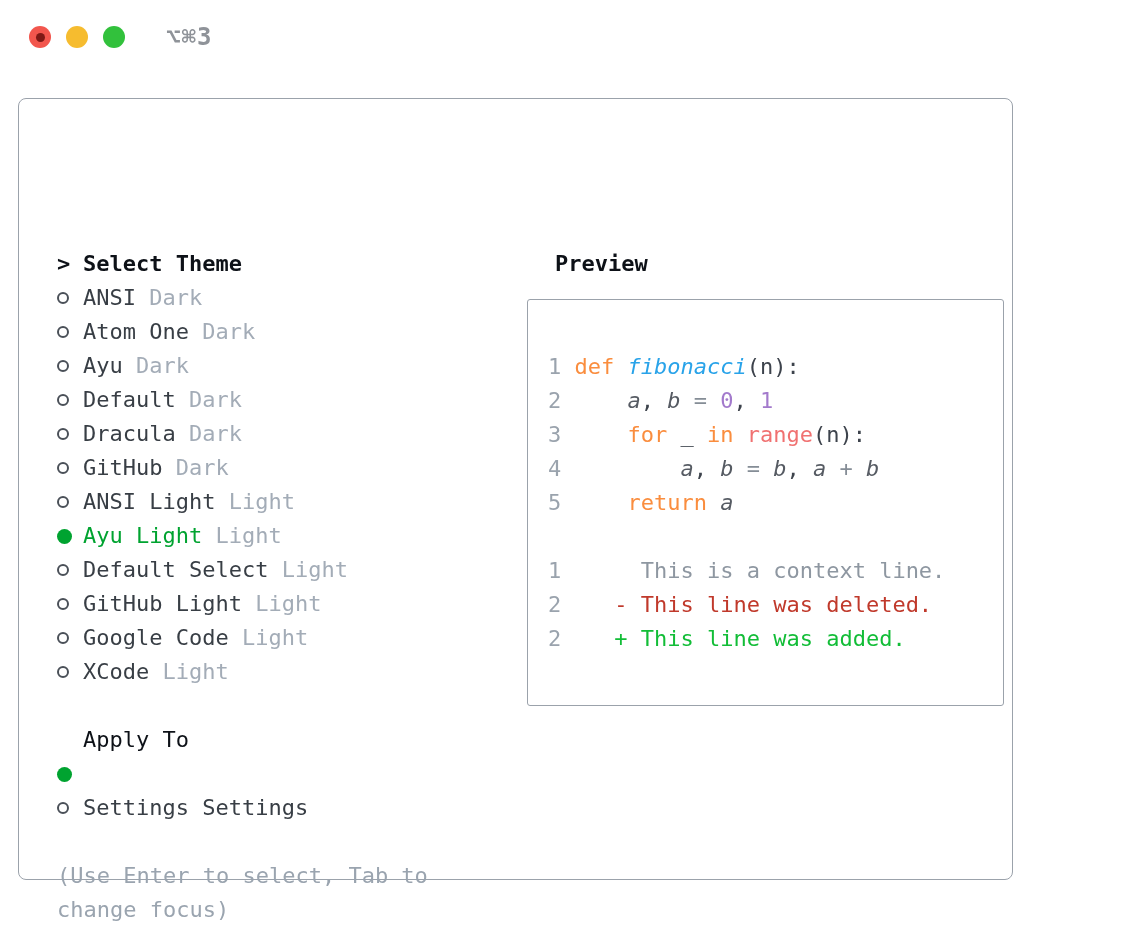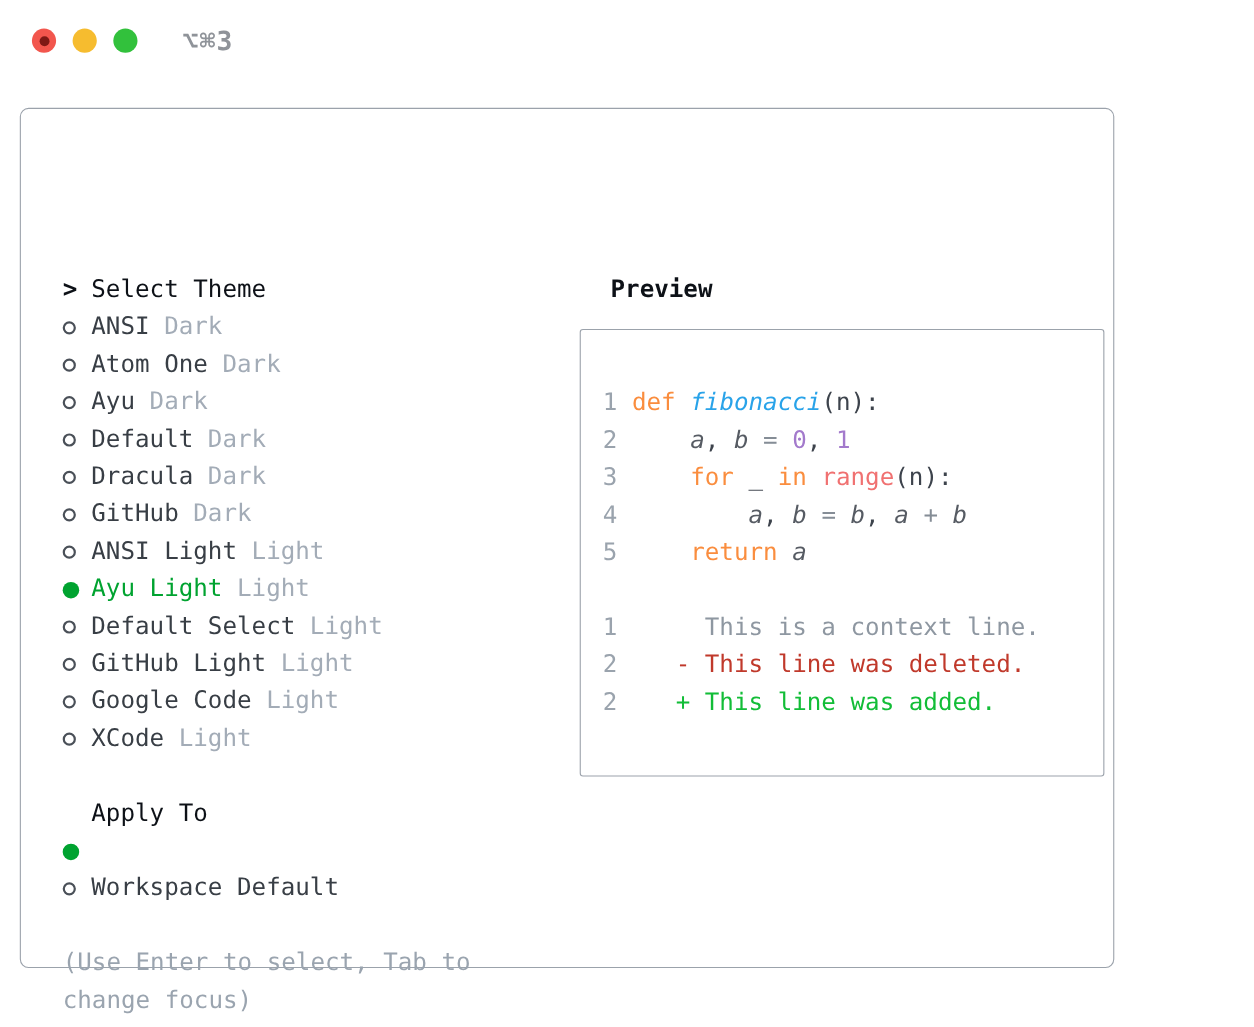--- a/index.html
+++ b/index.html
@@ -29,21 +29,21 @@
   }
   .leftcol{position:absolute;left:38px;top:148px;font-size:22px;line-height:34px;}
   .row{display:flex;align-items:center;height:34px;white-space:pre;}
   .marker{width:26px;display:inline-flex;align-items:center;flex:0 0 26px;}
   .marker .ring{width:12px;height:12px;border:2px solid var(--c-ring);border-radius:50%;display:inline-block;}
   .marker .dot{width:15px;height:15px;background:var(--c-accent);border-radius:50%;display:inline-block;}
   .marker .caret{font-weight:bold;color:var(--c-header);}
   .iname{color:var(--c-item);}
   .iname.sel{color:var(--c-accent);}
   .ivariant{color:var(--c-muted);}
-  .listheader{font-weight:normal;color:var(--c-header);}
+  .listheader{font-weight:bold;color:var(--c-header);}
   .sectionheader{color:var(--c-header);padding-left:26px;}
   .spacer{height:34px;}
   .help{color:var(--c-helptext);}
   .preview-header{position:absolute;left:500px;top:148px;height:34px;line-height:34px;font-size:22px;font-weight:bold;color:var(--c-header);margin-left:36px;}
   .preview-box{
     position:absolute;left:508px;top:200px;width:477px;height:407px;
     border:1.5px solid var(--c-border);border-radius:3px;background:#fff;
     padding:50px 0 0 20px;overflow:hidden;
   }
   .code-line{white-space:pre;font-size:22px;line-height:34px;height:34px;}
@@ -88,21 +88,21 @@
         <div class="row"><span class="marker"><span class="ring"></span></span><span class="iname">GitHub Light</span><span class="ivariant"> Light</span></div>
         <div class="row"><span class="marker"><span class="ring"></span></span><span class="iname">Google Code</span><span class="ivariant"> Light</span></div>
         <div class="row"><span class="marker"><span class="ring"></span></span><span class="iname">XCode</span><span class="ivariant"> Light</span></div>
       </div>
     <div class="spacer"></div>
     <div class="row">
       <span class="sectionheader">Apply To</span>
     </div>
     <div id="apply-options">
         <div class="row"><span class="marker"><span class="dot"></span></span></div>
-        <div class="row"><span class="marker"><span class="ring"></span></span><span class="iname">Workspace Default</span></div>
+        <div class="row"><span class="marker"><span class="ring"></span></span><span class="iname">Settings Settings</span></div>
       </div>
     <div class="spacer"></div>
     <div class="row help">(Use Enter to select, Tab to</div>
     <div class="row help">change focus)</div>
   </div>
 
   <div class="preview-header">Preview</div>
   <div class="preview-box">
     <div id="code-lines">
         <div class="code-line"><span class="lineno">1 </span><span class="tk-kw">def</span><span class="tk-plain"> </span><span class="tk-fn">fibonacci</span><span class="tk-plain">(n):</span></div>

